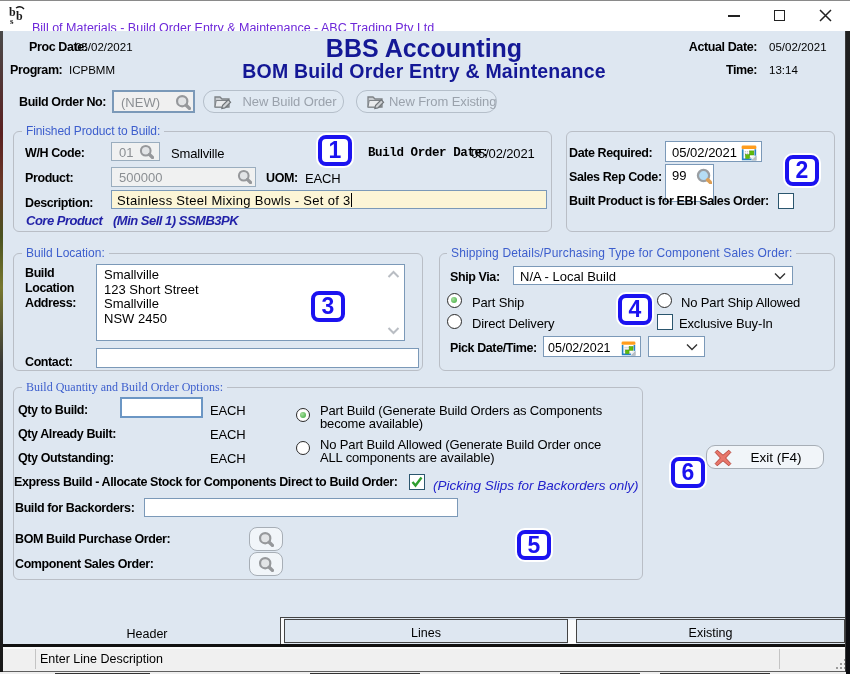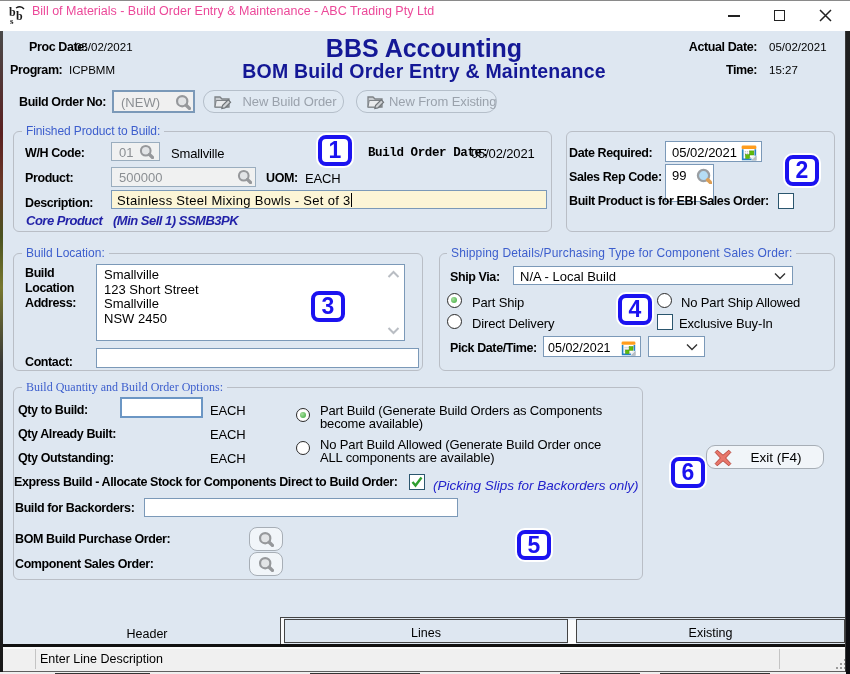--- a/index.html
+++ b/index.html
@@ -64,40 +64,40 @@
   </defs>
 </svg>
 
   <div class="abs" style="left:0;top:0;width:850px;height:31px;background:#fff;border-top:1px solid #8a8a8a;box-sizing:border-box;"></div>
   <svg class="abs" id="appicon" style="left:9px;top:5px;" width="18" height="20" viewBox="0 0 18 20">
     <text x="0" y="11" font-family="Liberation Serif,serif" font-weight="bold" font-size="12" fill="#1a1a1a">b</text>
     <text x="7" y="15" font-family="Liberation Serif,serif" font-weight="bold" font-size="12" fill="#1a1a1a">b</text>
     <text x="1" y="19" font-family="Liberation Serif,serif" font-weight="bold" font-size="9" fill="#1a1a1a">s</text>
     <path d="M7 3 Q12 0 15 4" fill="none" stroke="#1a1a1a" stroke-width="1.4"></path>
   </svg>
-  <div class="abs" style="left:32px;top:4px;font:12.5px 'Liberation Sans',sans-serif;color:#ec4899;white-space:nowrap;">Bill of Materials - Build Order Entry &amp; Maintenance - ABC Trading Pty Ltd</div>
+  <div class="abs" style="left:32px;top:21px;font:12.5px 'Liberation Sans',sans-serif;color:#6d28d9;white-space:nowrap;">Bill of Materials - Build Order Entry &amp; Maintenance - ABC Trading Pty Ltd</div>
 
   <div class="abs" style="left:728px;top:15px;width:12px;height:1.6px;background:#222;"></div>
   <div class="abs" style="left:774px;top:10px;width:11px;height:11px;border:1.6px solid #222;box-sizing:border-box;"></div>
   <svg class="abs" style="left:819px;top:9px;" width="13" height="13" viewBox="0 0 13 13">
       <path d="M1 1 L12 12 M12 1 L1 12" stroke="#222" stroke-width="1.5"></path>
     </svg>
 
   <div class="abs" style="left:2px;top:31px;width:843px;height:613px;background:#dee7f1;"></div>
 
   <div class="lbl" style="left:10px;top:40px;padding-left:19px;">Proc Date:</div>
   <div class="hval" style="left:75px;top:41px;">05/02/2021</div>
   <div class="lbl" style="left:10px;top:63px;">Program:</div>
   <div class="hval" style="left:69px;top:64px;">ICPBMM</div>
   <div class="abs" style="left:224px;top:34px;width:400px;text-align:center;font:bold 25px 'Liberation Sans',sans-serif;color:#141896;">BBS Accounting</div>
   <div class="abs" style="left:124px;top:60px;width:600px;text-align:center;font:bold 19.5px 'Liberation Sans',sans-serif;color:#141896;letter-spacing:0.2px;">BOM Build Order Entry &amp; Maintenance</div>
   <div class="lbl" style="left:677px;top:40px;width:80px;text-align:right;">Actual Date:</div>
   <div class="hval" style="left:769px;top:41px;">05/02/2021</div>
   <div class="lbl" style="left:677px;top:63px;width:80px;text-align:right;">Time:</div>
-  <div class="hval" style="left:769px;top:64px;">15:27</div>
+  <div class="hval" style="left:769px;top:64px;">13:14</div>
 
   <div class="lbl" style="left:19px;top:95px;">Build Order No:</div>
   <div class="gfld" style="left:112px;top:90px;width:83px;height:23px;border:2px solid #7b99b8;background:#f0f0f0;">
     <span style="position:absolute;left:7px;top:3px;">(NEW)</span>
   </div>
   <svg class="abs" style="left:175px;top:94px;" width="16" height="16" viewBox="0 0 14 14">
       <use href="#magg"></use>
     </svg>
   <div class="dbtn" style="left:203px;top:90px;width:141px;height:23px;">
     <svg style="position:absolute;left:10px;top:3px;" width="19" height="17" viewBox="0 0 19 17">

